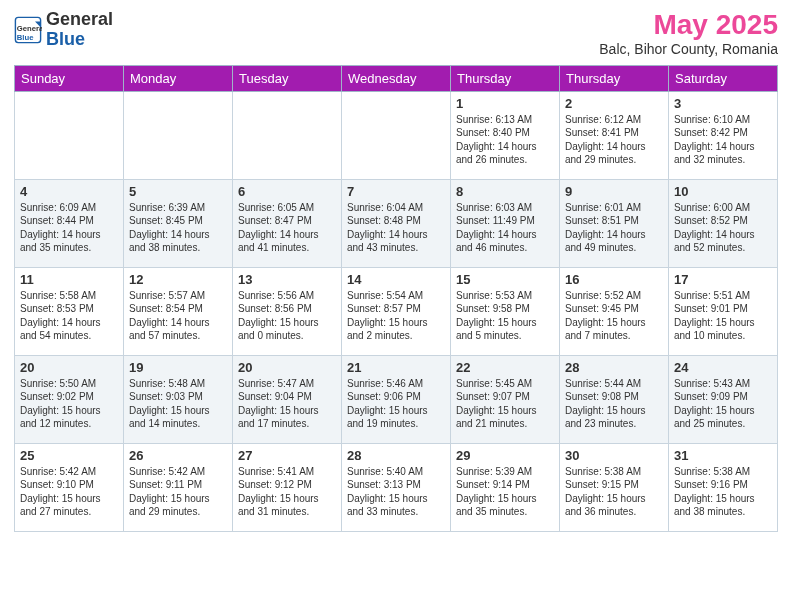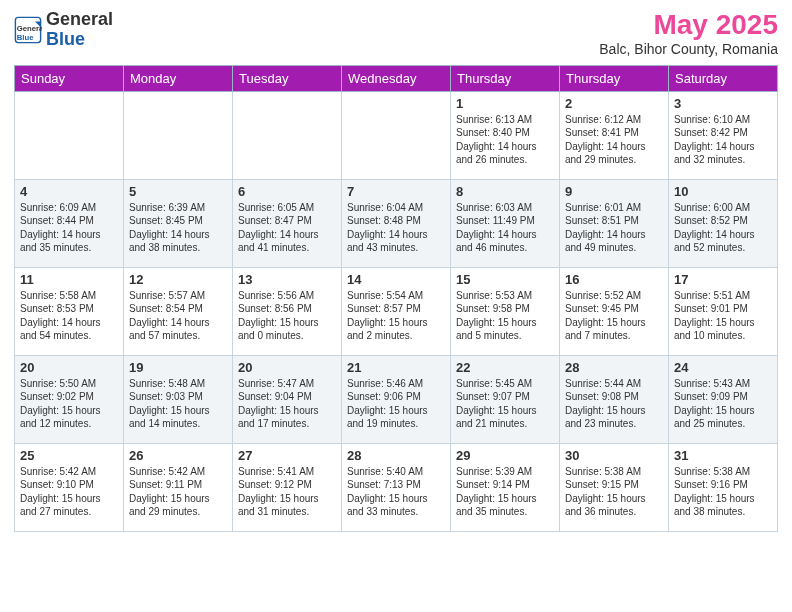--- a/index.html
+++ b/index.html
@@ -331,21 +331,21 @@
           <td>
             <div class="day-number">27</div>
             <div class="day-info">Sunrise: 5:41 AM
 Sunset: 9:12 PM
 Daylight: 15 hours
 and 31 minutes.</div>
           </td>
           <td>
             <div class="day-number">28</div>
             <div class="day-info">Sunrise: 5:40 AM
-Sunset: 7:13 PM
+Sunset: 3:13 PM
 Daylight: 15 hours
 and 33 minutes.</div>
           </td>
           <td>
             <div class="day-number">29</div>
             <div class="day-info">Sunrise: 5:39 AM
 Sunset: 9:14 PM
 Daylight: 15 hours
 and 35 minutes.</div>
           </td>

